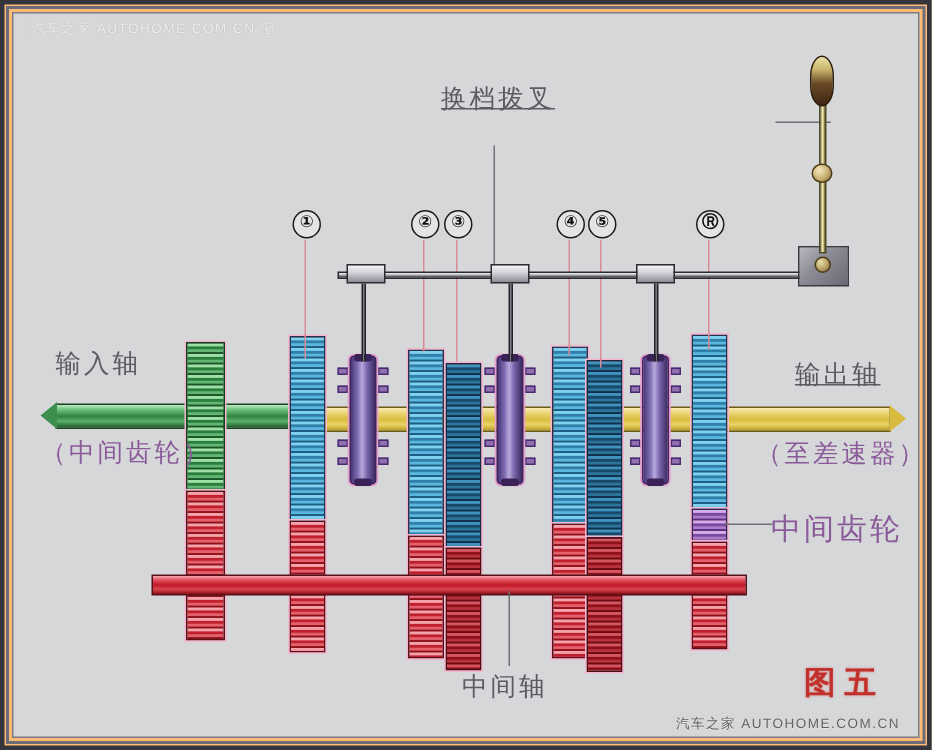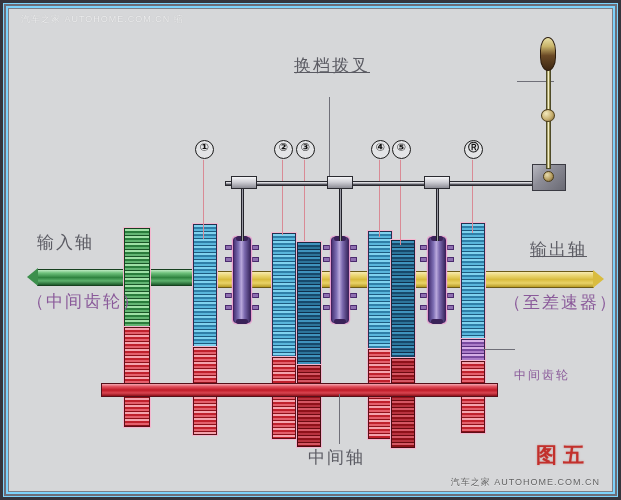--- a/index.html
+++ b/index.html
@@ -2,21 +2,21 @@
 <html><head>
 <meta charset="utf-8">
 <style>
   html,body{margin:0;padding:0;background:#2b2b33;}
   body{font-family:"Liberation Sans","DejaVu Sans",sans-serif;}
 
   #frame{
     position:relative;
     width:621px;height:500px;
     box-sizing:border-box;
-    background:#7dd3fc;
+    background:#fdba74;
     overflow:hidden;
   }
   #inner{
     position:absolute;
     left:8px;top:8px;right:8px;bottom:8px;
     background:#d6d7d9;
     border:1px solid #7d7d86;
     overflow:hidden;
   }
   
@@ -51,21 +51,21 @@
   
   .lbl{
     position:absolute;
     font-family:"DejaVu Sans","Liberation Sans",sans-serif;
     color:#5b5b63;
     white-space:nowrap;
     letter-spacing:2px;
     z-index:30;
   }
   .lbl.big{font-size:17px;}
-  .lbl.mid{font-size:12px;margin-top:28px;}
+  .lbl.mid{font-size:20px;}
   .lbl.purple{color:#8a5a9a;}
 
   .figno{
     position:absolute;right:22px;bottom:22px;
     font-size:21px;color:#c2302c;
     letter-spacing:6px;
     font-family:"DejaVu Serif","Liberation Serif",serif;
     font-weight:bold;
     text-shadow:0 0 2px rgba(200,60,50,.45);
     z-index:32;

